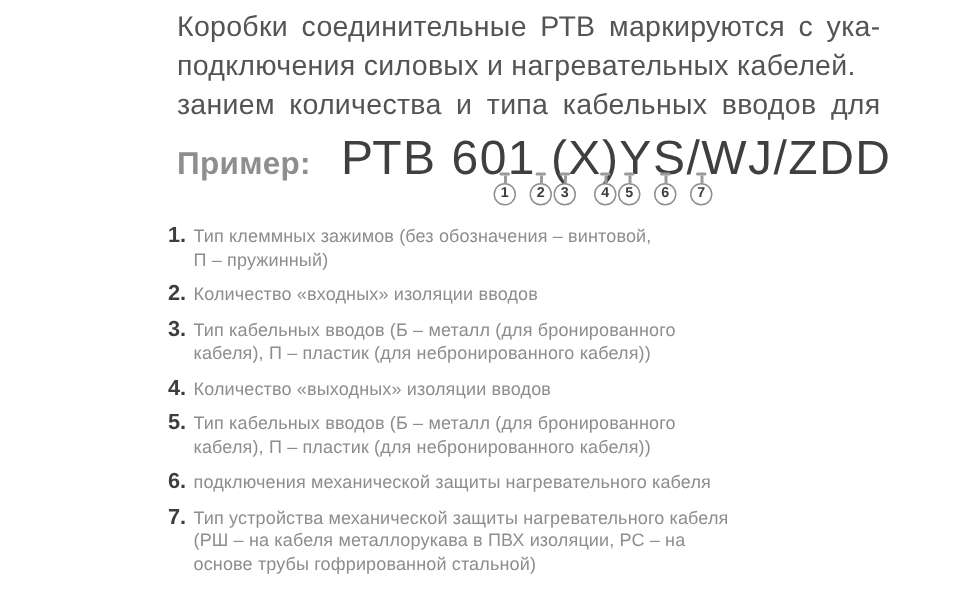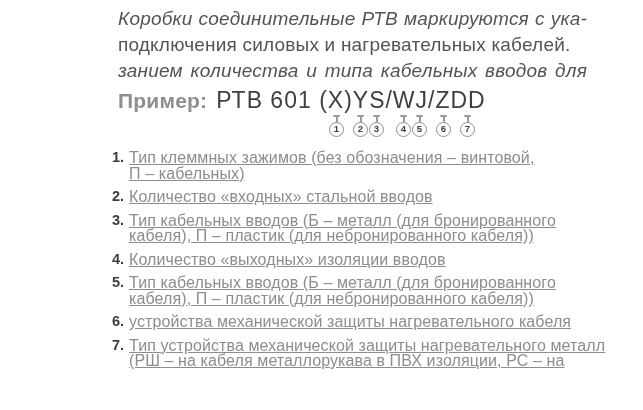--- a/index.html
+++ b/index.html
@@ -19,35 +19,34 @@
   .intro { width: 469px; color: #545454; }
   .intro-line {
     font-size: 19px; line-height: 26px;
     letter-spacing: 0.2px;
     white-space: nowrap;
   }
   .intro-line.just {
     white-space: normal;
     text-align: justify;
     text-align-last: justify;
-    font-style: italic;
   }
   
   .example {
     margin-top: 3px;
     display: flex; align-items: baseline;
     height: 27px;
   }
   .ex-label {
     font-size: 21px; font-weight: 700;
     color: #8e8e8e; letter-spacing: 0.2px;
   }
   .ex-code {
-    margin-left: 9px;
-    font-size: 23px; font-weight: 400;
+    margin-left: 20px;
+    font-size: 32px; font-weight: 400;
     color: #3f3f3f; letter-spacing: 1px;
     white-space: nowrap;
   }
   
   .callouts { position: relative; height: 27px; }
   .marker { position: absolute; top: 1px; width: 17px; }
   .tick-cap { width: 7px; height: 2px; background: #9b9b9b; margin: 0 auto; border-radius: 1px; }
   .tick-stem { width: 2px; height: 5px; background: #9b9b9b; margin: 0 auto; }
   .circle {
     width: 15px; height: 15px;
@@ -64,24 +63,23 @@
     color: #8d8d8d;
   }
   .legend li { display: flex; margin-bottom: 8px; }
   .num {
     flex: 0 0 17px;
     font-size: 14.5px; line-height: 15.5px;
     font-weight: 700; color: #3d3d3d;
   }
   .txt { flex: 1; }
   .t-line {
-    font-size: 16px; line-height: 15.5px;
+    font-size: 12px; line-height: 15.5px;
     letter-spacing: 0.1px;
     white-space: nowrap;
-    text-decoration: underline;
   }
 </style>
 </head>
 <body>
 
 <div class="page">
 
   <div class="intro">
     <div class="intro-line just">Коробки соединительные РТВ маркируются с ука-</div>
     <div class="intro-line">подключения силовых и нагревательных кабелей.</div>
@@ -129,27 +127,27 @@
       <div class="tick-stem"></div>
       <div class="circle">7</div>
     </div>
   </div>
 
   <ol class="legend">
     <li>
       <span class="num">1.</span>
       <div class="txt">
         <div class="t-line">Тип клеммных зажимов (без обозначения – винтовой,</div>
-        <div class="t-line">П – кабельных)</div>
+        <div class="t-line">П – пружинный)</div>
       </div>
     </li>
     <li>
       <span class="num">2.</span>
       <div class="txt">
-        <div class="t-line">Количество «входных» стальной вводов</div>
+        <div class="t-line">Количество «входных» изоляции вводов</div>
       </div>
     </li>
     <li>
       <span class="num">3.</span>
       <div class="txt">
         <div class="t-line">Тип кабельных вводов (Б – металл (для бронированного</div>
         <div class="t-line">кабеля), П – пластик (для небронированного кабеля))</div>
       </div>
     </li>
     <li>
@@ -161,25 +159,26 @@
     <li>
       <span class="num">5.</span>
       <div class="txt">
         <div class="t-line">Тип кабельных вводов (Б – металл (для бронированного</div>
         <div class="t-line">кабеля), П – пластик (для небронированного кабеля))</div>
       </div>
     </li>
     <li>
       <span class="num">6.</span>
       <div class="txt">
-        <div class="t-line">устройства механической защиты нагревательного кабеля</div>
+        <div class="t-line">подключения механической защиты нагревательного кабеля</div>
       </div>
     </li>
     <li>
       <span class="num">7.</span>
       <div class="txt">
-        <div class="t-line">Тип устройства механической защиты нагревательного металл</div>
+        <div class="t-line">Тип устройства механической защиты нагревательного кабеля</div>
         <div class="t-line">(РШ – на кабеля металлорукава в ПВХ изоляции, РС – на</div>
+        <div class="t-line">основе трубы гофрированной стальной)</div>
       </div>
     </li>
   </ol>
 
 </div>
 
 </body></html>

